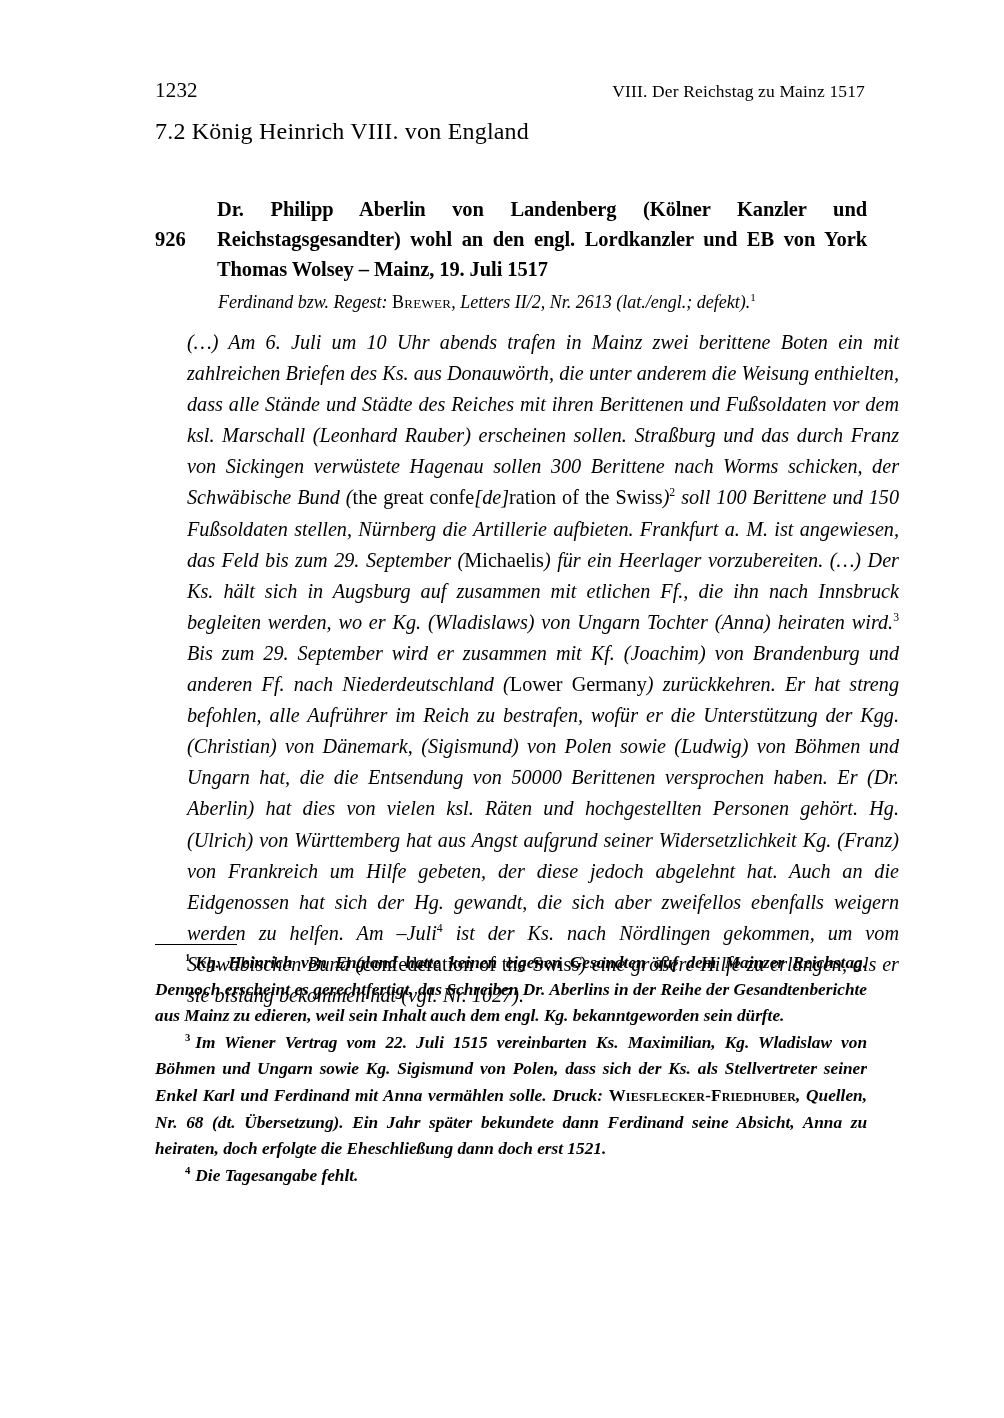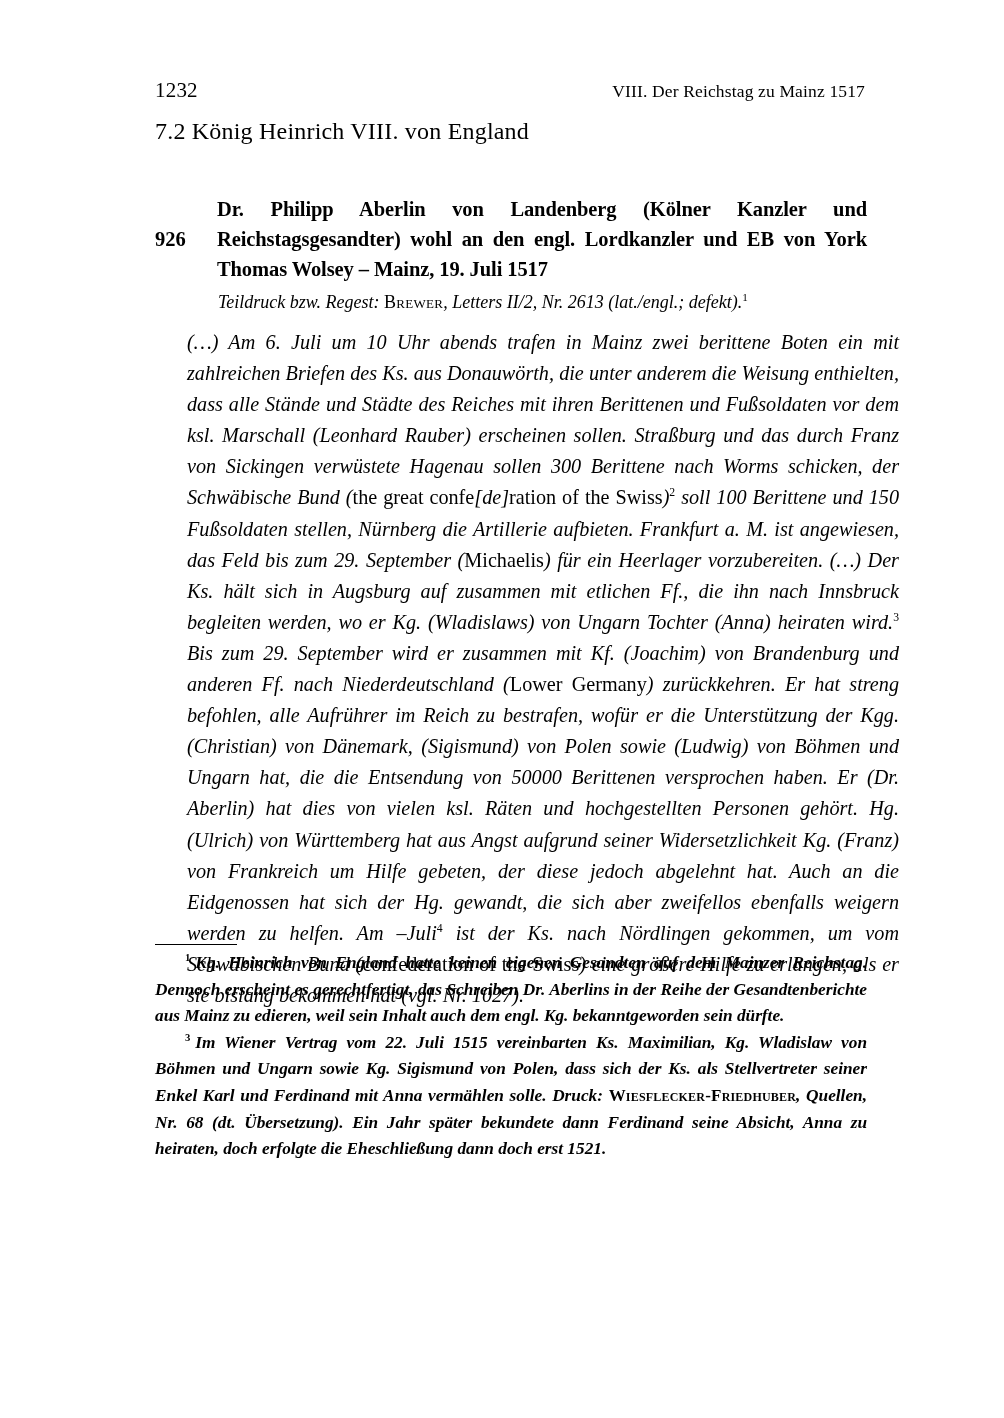--- a/index.html
+++ b/index.html
@@ -183,25 +183,26 @@
   </div>
 
   <div class="section-heading">7.2 König Heinrich VIII. von England</div>
 
   <div class="doc-head">
     <span class="doc-number">926</span>
     <span class="doc-title">Dr. Philipp Aberlin von Landenberg (Kölner Kanzler und Reichstagsgesandter) wohl an den engl. Lordkanzler und EB von York Thomas Wolsey – Mainz, 19. Juli 1517</span>
   </div>
 
   <div class="source-line">
-    <span class="src-rest">Teildruck bzw. Regest:</span><span> </span><span class="smallcaps">Brewer</span><span class="src-rest">, Letters II/2, Nr. 2613 (lat./engl.; defekt).</span><sup class="fn">1</sup>
+    <span class="src-rest">Ferdinand bzw. Regest:</span><span> </span><span class="smallcaps">Brewer</span><span class="src-rest">, Letters II/2, Nr. 2613 (lat./engl.; defekt).</span><sup class="fn">1</sup>
   </div>
 
   <div class="body-text"><span>(…) Am 6. Juli um 10 Uhr abends trafen in Mainz zwei berittene Boten ein mit zahlreichen Briefen des Ks. aus Donauwörth, die unter anderem die Weisung enthielten, dass alle Stände und Städte des Reiches mit ihren Berittenen und Fußsoldaten vor dem ksl. Marschall (Leonhard Rauber) erscheinen sollen. Straßburg und das durch Franz von Sickingen verwüstete Hagenau sollen 300 Berittene nach Worms schicken, der Schwäbische Bund (</span><span class="roman">the great confe</span><span>[de]</span><span class="roman">ration of the Swiss</span><span>)</span><sup class="fn">2</sup><span> soll 100 Berittene und 150 Fußsoldaten stellen, Nürnberg die Artillerie aufbieten. Frankfurt a. M. ist angewiesen, das Feld bis zum 29. September (</span><span class="roman">Michaelis</span><span>) für ein Heerlager vorzubereiten. (…) Der Ks. hält sich in Augsburg auf zusammen mit etlichen Ff., die ihn nach Innsbruck begleiten werden, wo er Kg. (Wladislaws) von Ungarn Tochter (Anna) heiraten wird.</span><sup class="fn">3</sup><span> Bis zum 29. September wird er zusammen mit Kf. (Joachim) von Brandenburg und anderen Ff. nach Niederdeutschland (</span><span class="roman">Lower Germany</span><span>) zurückkehren. Er hat streng befohlen, alle Aufrührer im Reich zu bestrafen, wofür er die Unterstützung der Kgg. (Christian) von Dänemark, (Sigismund) von Polen sowie (Ludwig) von Böhmen und Ungarn hat, die die Entsendung von 50000 Berittenen versprochen haben. Er (Dr. Aberlin) hat dies von vielen ksl. Räten und hochgestellten Personen gehört. Hg. (Ulrich) von Württemberg hat aus Angst aufgrund seiner Widersetzlichkeit Kg. (Franz) von Frankreich um Hilfe gebeten, der diese jedoch abgelehnt hat. Auch an die Eidgenossen hat sich der Hg. gewandt, die sich aber zweifellos ebenfalls weigern werden zu helfen. Am –Juli</span><sup class="fn">4</sup><span> ist der Ks. nach Nördlingen gekommen, um vom Schwäbischen Bund (</span><span class="roman">confederation of the Swiss</span><span>) eine größere Hilfe zu erlangen, als er sie bislang bekommen hat (vgl. Nr. 1027).</span></div>
 
   <div class="fn-rule"></div>
 
   <div class="footnotes">
     <p class="footnote"><span class="fn-marker">1</span><span>Kg. Heinrich von England hatte keinen eigenen Gesandten auf dem Mainzer Reichstag. Dennoch erscheint es gerechtfertigt, das Schreiben Dr. Aberlins in der Reihe der Gesandtenberichte aus Mainz zu edieren, weil sein Inhalt auch dem engl. Kg. bekanntgeworden sein dürfte.</span></p>
     <p class="footnote"><span class="fn-marker">3</span><span>Im Wiener Vertrag vom 22. Juli 1515 vereinbarten Ks. Maximilian, Kg. Wladislaw von Böhmen und Ungarn sowie Kg. Sigismund von Polen, dass sich der Ks. als Stellvertreter seiner Enkel Karl und Ferdinand mit Anna vermählen solle. Druck: </span><span class="smallcaps-fn">Wiesflecker-Friedhuber</span><span>, Quellen, Nr. 68 (dt. Übersetzung). Ein Jahr später bekundete dann Ferdinand seine Absicht, Anna zu heiraten, doch erfolgte die Eheschließung dann doch erst 1521.</span></p>
+    <p class="footnote"><span class="fn-marker">4</span><span>Die Tagesangabe fehlt.</span></p>
   </div>
 
 </div>
 
 </body></html>

